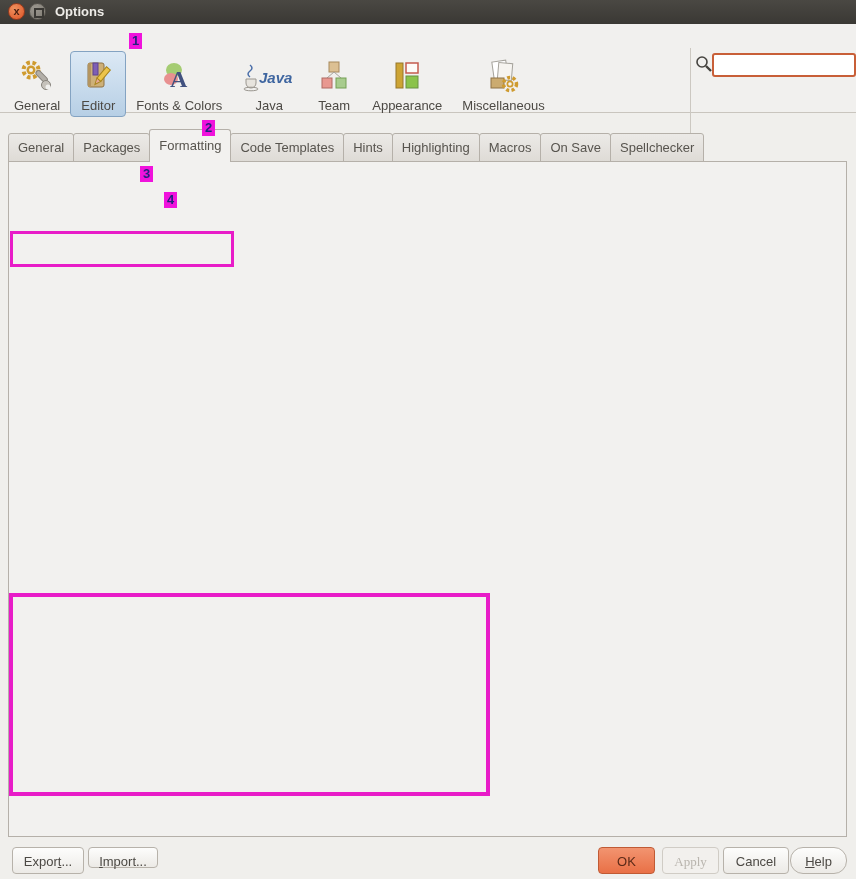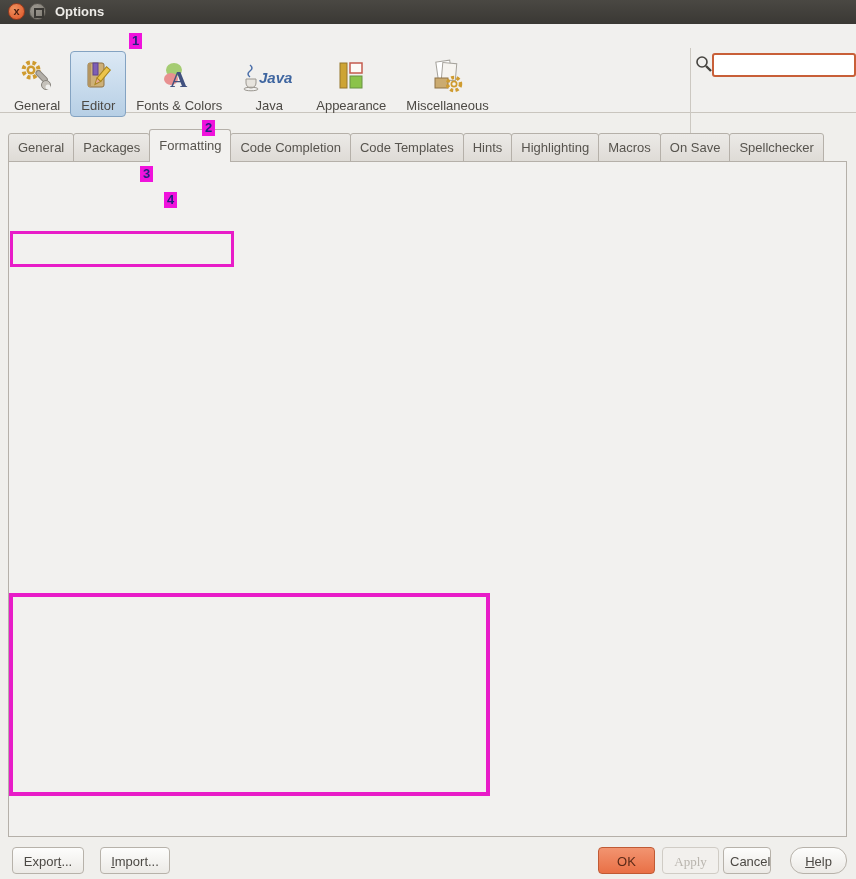--- a/index.html
+++ b/index.html
@@ -95,24 +95,24 @@
   .c-s{color:#c9801f;}
   .vscroll{position:absolute;right:0;top:0;bottom:13px;width:15px;background:#e9e6e2;border-left:1px solid #c6c2bb;box-sizing:border-box;}
   .vthumb{position:absolute;left:2px;top:3px;width:10px;height:58px;background:linear-gradient(90deg,#d6d2cc,#bdb9b2);border:1px solid #a09c95;border-radius:5px;box-sizing:border-box;}
   .vdown{position:absolute;left:3px;bottom:3px;border-left:4px solid transparent;border-right:4px solid transparent;border-top:5px solid #8a8780;}
   .hscroll{position:absolute;left:0;right:15px;bottom:0;height:13px;background:#e9e6e2;border-top:1px solid #c6c2bb;border-radius:0 0 0 3px;box-sizing:border-box;}
   .hthumb{position:absolute;left:16px;top:2px;width:110px;height:8px;background:linear-gradient(#d6d2cc,#bdb9b2);border:1px solid #a09c95;border-radius:4px;box-sizing:border-box;}
   .hleft{position:absolute;left:4px;top:3px;border-top:4px solid transparent;border-bottom:4px solid transparent;border-right:5px solid #8a8780;}
   .hright{position:absolute;right:4px;top:3px;border-top:4px solid transparent;border-bottom:4px solid transparent;border-left:5px solid #8a8780;}
   
   .btn-export{left:12px;top:847px;width:72px;height:27px;line-height:25px;}
-  .btn-import{left:100px;top:847px;width:70px;height:27px;line-height:25px;}
+  .btn-import{left:88px;top:847px;width:70px;height:21px;line-height:25px;}
   .btn-ok{left:598px;top:847px;width:57px;height:27px;line-height:25px;}
   .btn-apply{left:662px;top:847px;width:57px;height:27px;line-height:25px;font-family:Liberation Serif, serif;}
-  .btn-cancel{left:723px;top:847px;width:48px;height:27px;line-height:25px;}
+  .btn-cancel{left:723px;top:847px;width:66px;height:27px;line-height:25px;}
   .btn-help{left:790px;top:847px;width:57px;height:27px;line-height:25px;border-radius:13px;}
   
   .badge{width:13px;height:16px;background:#f013dc;color:#22227e;font-weight:bold;font-size:13px;text-align:center;line-height:16px;z-index:9;}
   .b1{left:129px;top:33px;}
   .b2{left:202px;top:120px;}
   .b3{left:140px;top:166px;}
   .b4{left:164px;top:192px;}
 </style>
 </head>
 <body>
@@ -165,20 +165,32 @@
     <div class="tb-item">
       <div class="tb-icon">
         <svg width="54" height="38" viewBox="0 0 54 38">
           <path d="M8 7 q4 3 0 6 q-4 3 0 6" stroke="#4a6ea9" fill="none" stroke-width="1.5"></path>
           <path d="M4 21 h10 v4 a5 5 0 0 1 -10 0 z" fill="#e7e4de" stroke="#9a968f"></path>
           <ellipse cx="9" cy="31" rx="7" ry="1.8" fill="none" stroke="#9a968f"></ellipse>
           <text x="17" y="25" font-size="15" font-style="italic" font-weight="bold" fill="#3f66a0" font-family="Liberation Sans,sans-serif">Java</text>
         </svg>
       </div>
       <div class="tb-label">Java</div>
+    </div>
+    <div class="tb-item">
+      <div class="tb-icon">
+        <svg width="36" height="38" viewBox="0 0 36 38">
+          <rect x="13" y="4" width="10" height="10" fill="#dcc093" stroke="#a8895c"></rect>
+          <line x1="18" y1="14" x2="11" y2="20" stroke="#a8a49d"></line>
+          <line x1="18" y1="14" x2="25" y2="20" stroke="#a8a49d"></line>
+          <rect x="6" y="20" width="10" height="10" fill="#e89890" stroke="#b06a62"></rect>
+          <rect x="20" y="20" width="10" height="10" fill="#a8cc8d" stroke="#74a055"></rect>
+        </svg>
+      </div>
+      <div class="tb-label">Team</div>
     </div>
     <div class="tb-item">
       <div class="tb-icon">
         <svg width="36" height="38" viewBox="0 0 36 38">
           <rect x="7" y="5" width="7" height="25" fill="#cda434" stroke="#96762a"></rect>
           <rect x="17" y="5" width="12" height="10" fill="#fdfbf8" stroke="#c45b4e" stroke-width="1.5"></rect>
           <rect x="17" y="18" width="12" height="12" fill="#8bc34a" stroke="#699243"></rect>
         </svg>
       </div>
       <div class="tb-label">Appearance</div>
@@ -208,21 +220,20 @@
       <line x1="11" y1="11" x2="16" y2="16" stroke="#45433f" stroke-width="2.4"></line>
     </svg>
   </div>
   <input class="abs search-input" value="" style="">
 </div>
 
 <div class="abs tabs">
   <div class="tab">General</div>
   <div class="tab">Packages</div>
   <div class="tab active">Formatting</div>
-  <div class="tab">Code Completion</div>
   <div class="tab">Code Templates</div>
   <div class="tab">Hints</div>
   <div class="tab">Highlighting</div>
   <div class="tab">Macros</div>
   <div class="tab">On Save</div>
   <div class="tab">Spellchecker</div>
 </div>
 
 <div class="abs panel"></div>
 

